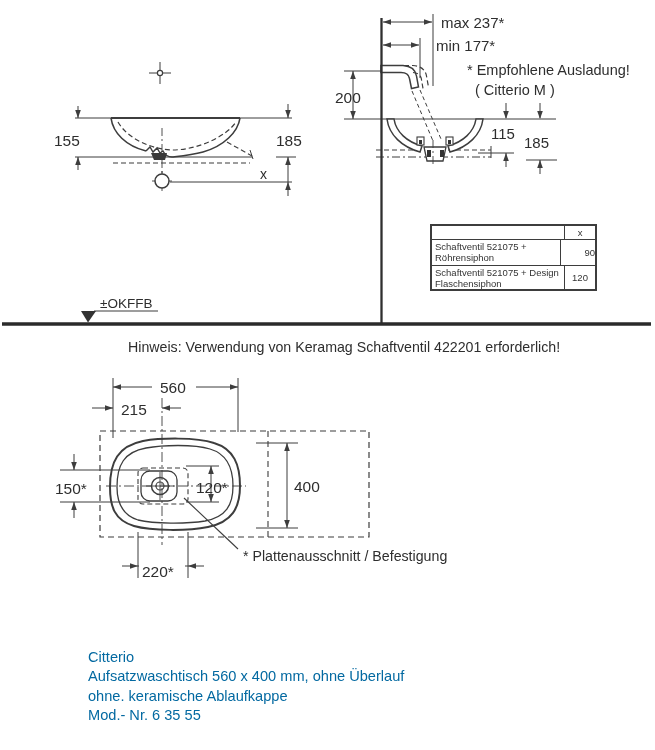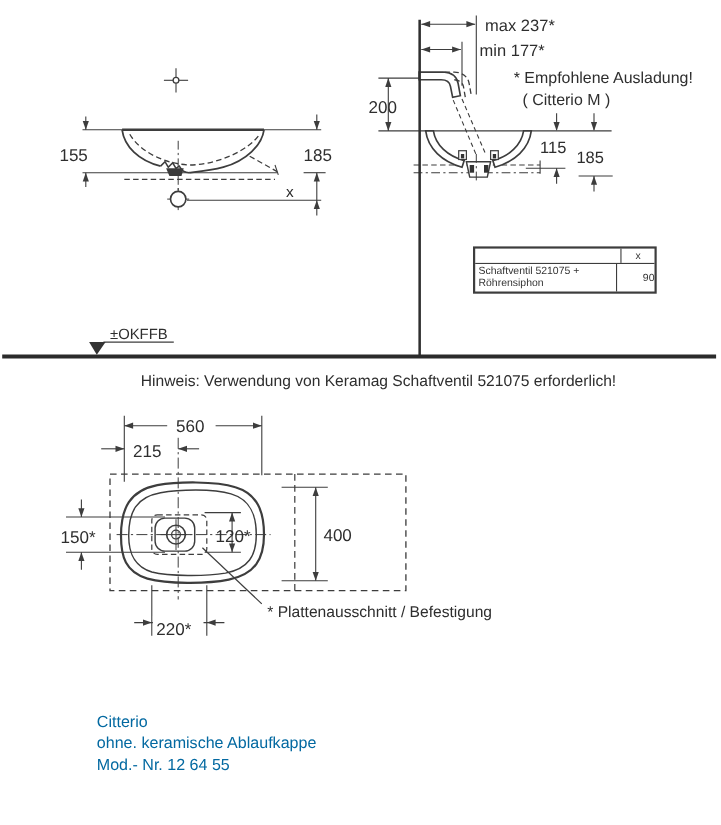--- a/index.html
+++ b/index.html
@@ -234,23 +234,28 @@
 
   <div id="valve-table">
     <div class="vrow vhead">
       <div class="vname"></div>
       <div class="vx">x</div>
     </div>
     <div class="vrow vr1">
       <div class="vname">Schaftventil 521075 + Röhrensiphon</div>
       <div class="vx">90</div>
     </div>
+    <div class="vrow vr2">
+      <div class="vname">Schaftventil 521075 + Design Flaschensiphon</div>
+      <div class="vx">120</div>
+    </div>
   </div>
 
-  <div class="lbl" id="notice-line">Hinweis: Verwendung von Keramag Schaftventil 521075 erforderlich!</div>
+  <div class="lbl" id="notice-line">Hinweis: Verwendung von Keramag Schaftventil 422201 erforderlich!</div>
 
   <div id="footer-block">
     <div>Citterio</div>
+    <div>Aufsatzwaschtisch 560 x 400 mm, ohne Überlauf</div>
     <div>ohne. keramische Ablaufkappe</div>
-    <div>Mod.- Nr. 12 64 55</div>
+    <div>Mod.- Nr. 6 35 55</div>
   </div>
 
 </div>
 
 </body></html>

